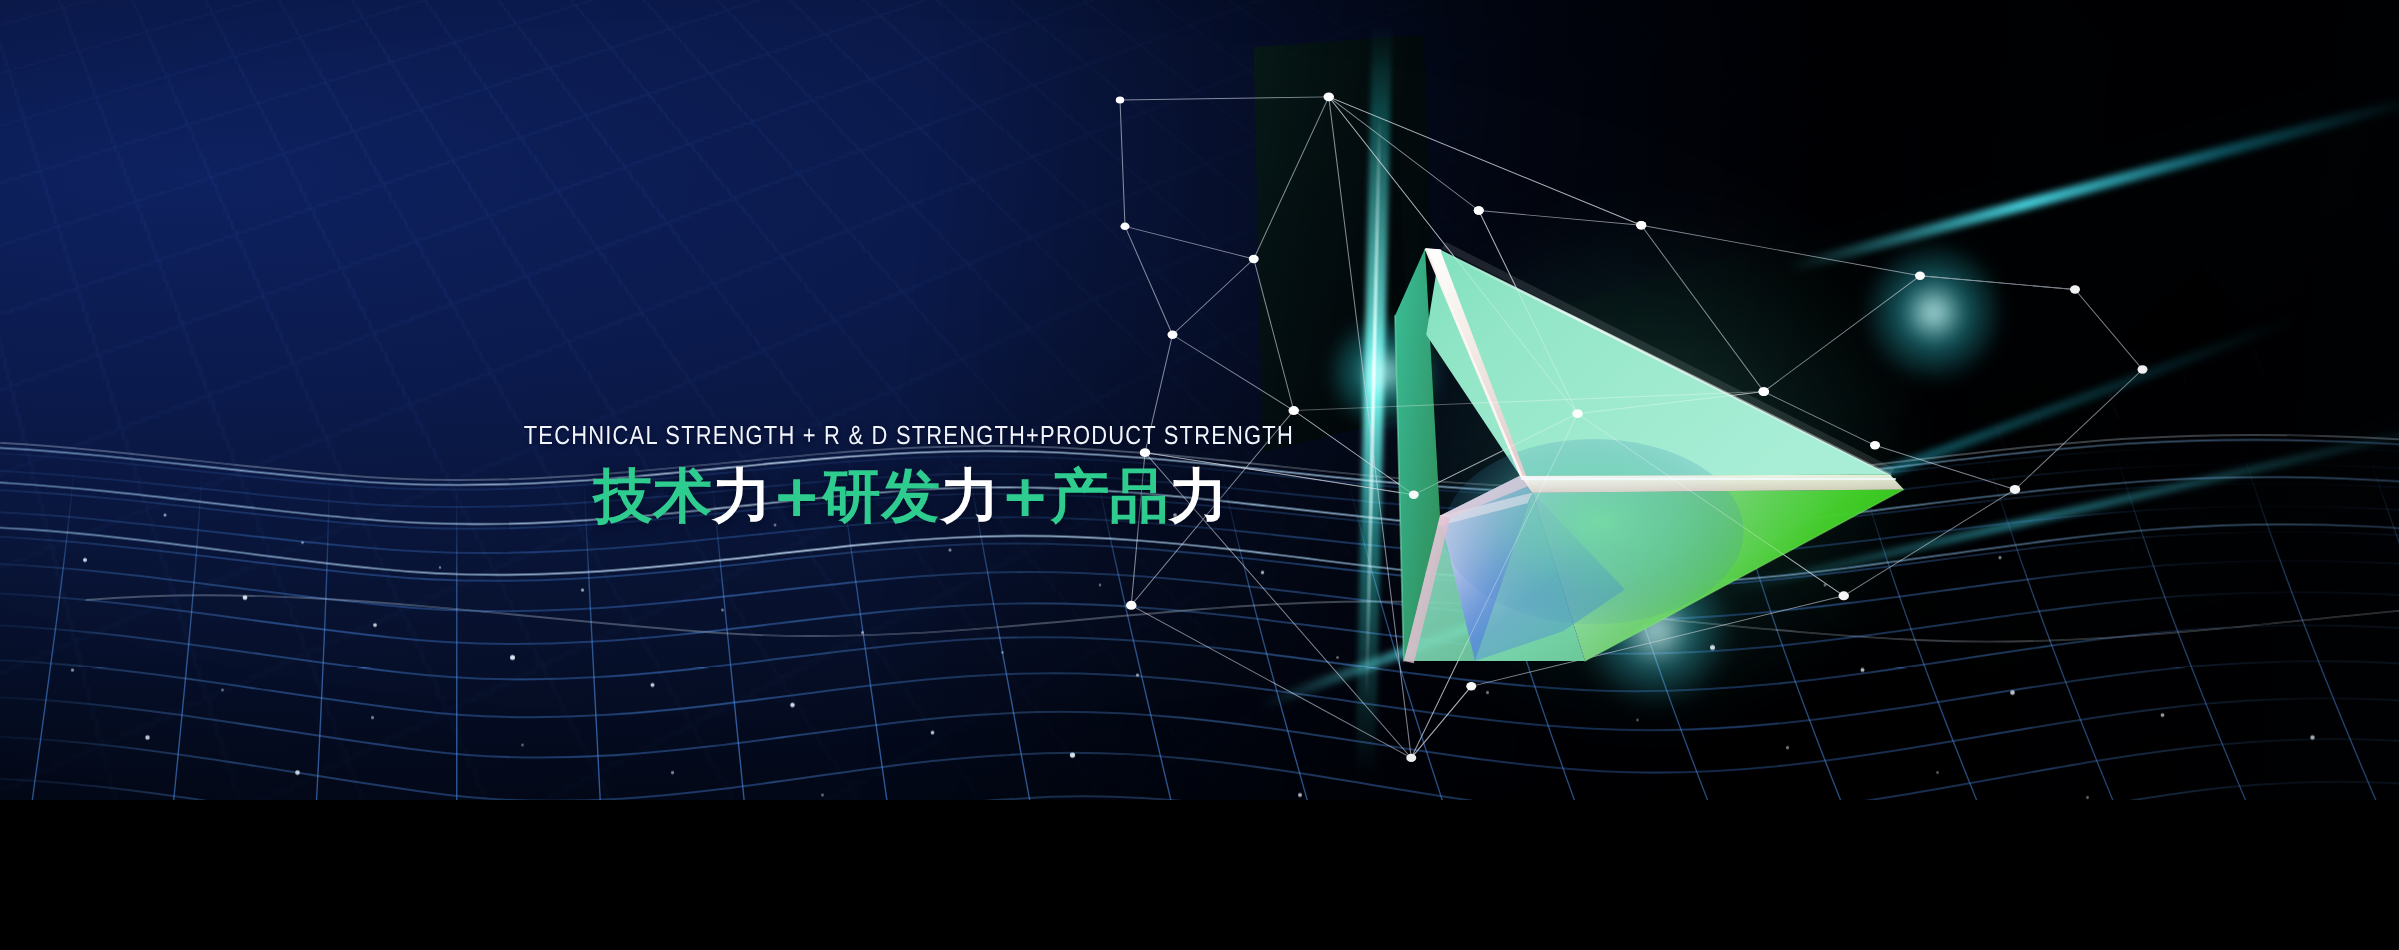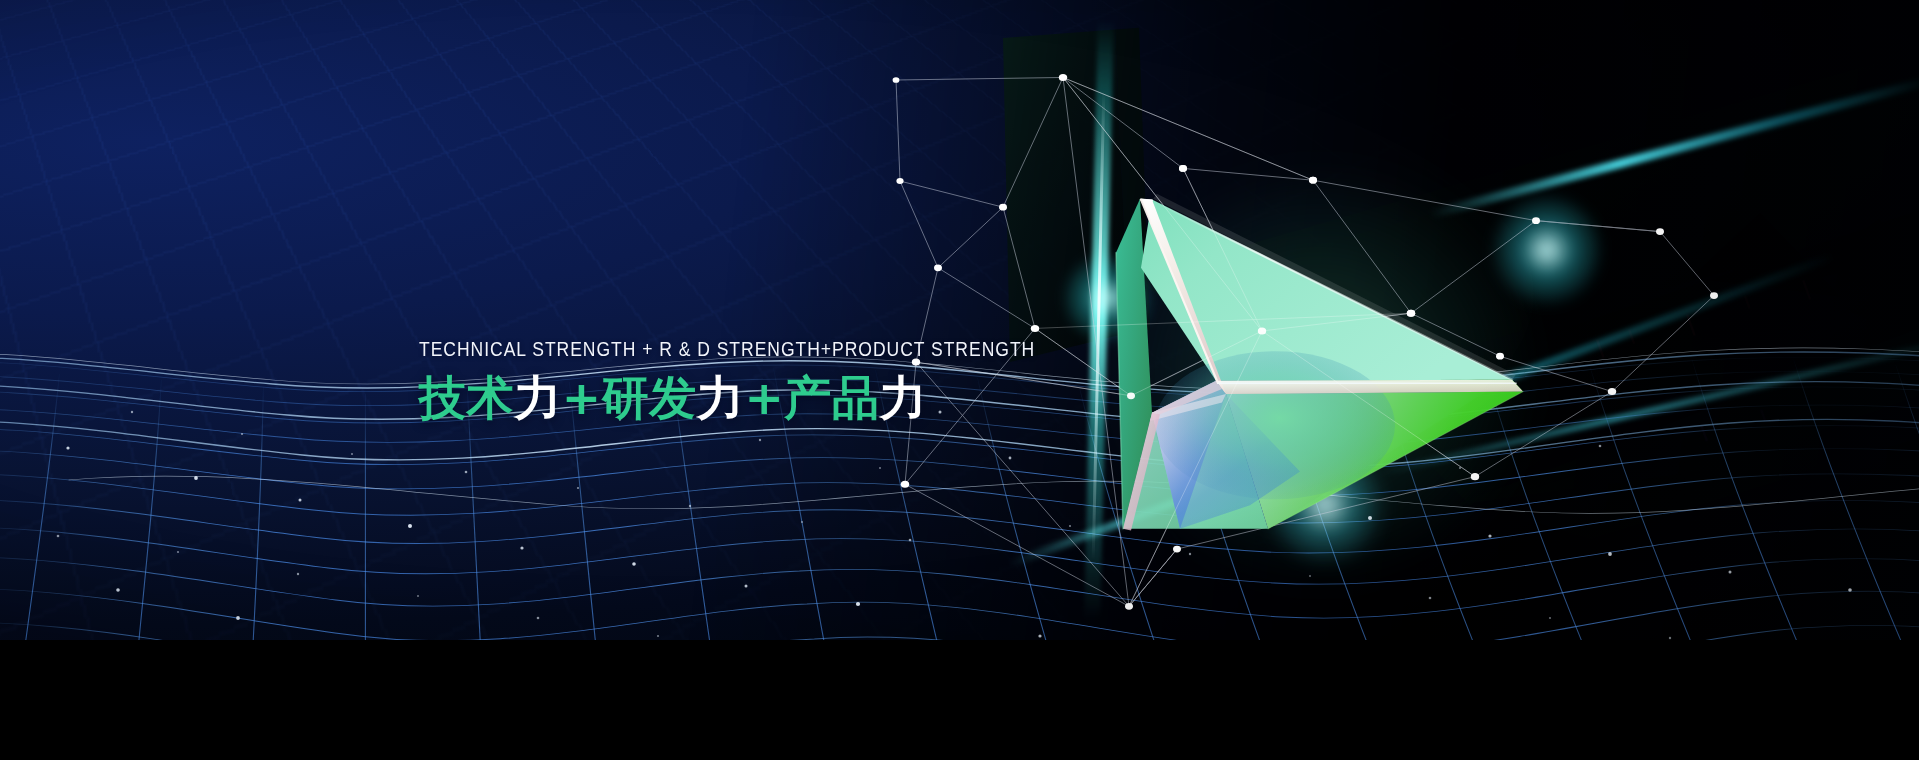--- a/index.html
+++ b/index.html
@@ -145,20 +145,21 @@
   }
   .headline{
     margin-top:7px;
     font-family:"DejaVu Sans", "Liberation Sans", sans-serif;
     font-size:47px;
     line-height:58px;
     font-weight:700;
     letter-spacing:.012em;
     white-space:nowrap;
     text-shadow:0 2px 10px rgba(0,8,30,.80);
+    text-align:center;
   }
   .hl-g{ color:#2ecc8e; }
   .hl-w{ color:#ffffff; }
 
   
   .vignette{
     background:radial-gradient(120% 115% at 34% 46%, rgba(0,0,0,0) 38%, rgba(0,0,0,.30) 78%, rgba(0,0,0,.60) 100%);
     z-index:35;
   }
 </style>

